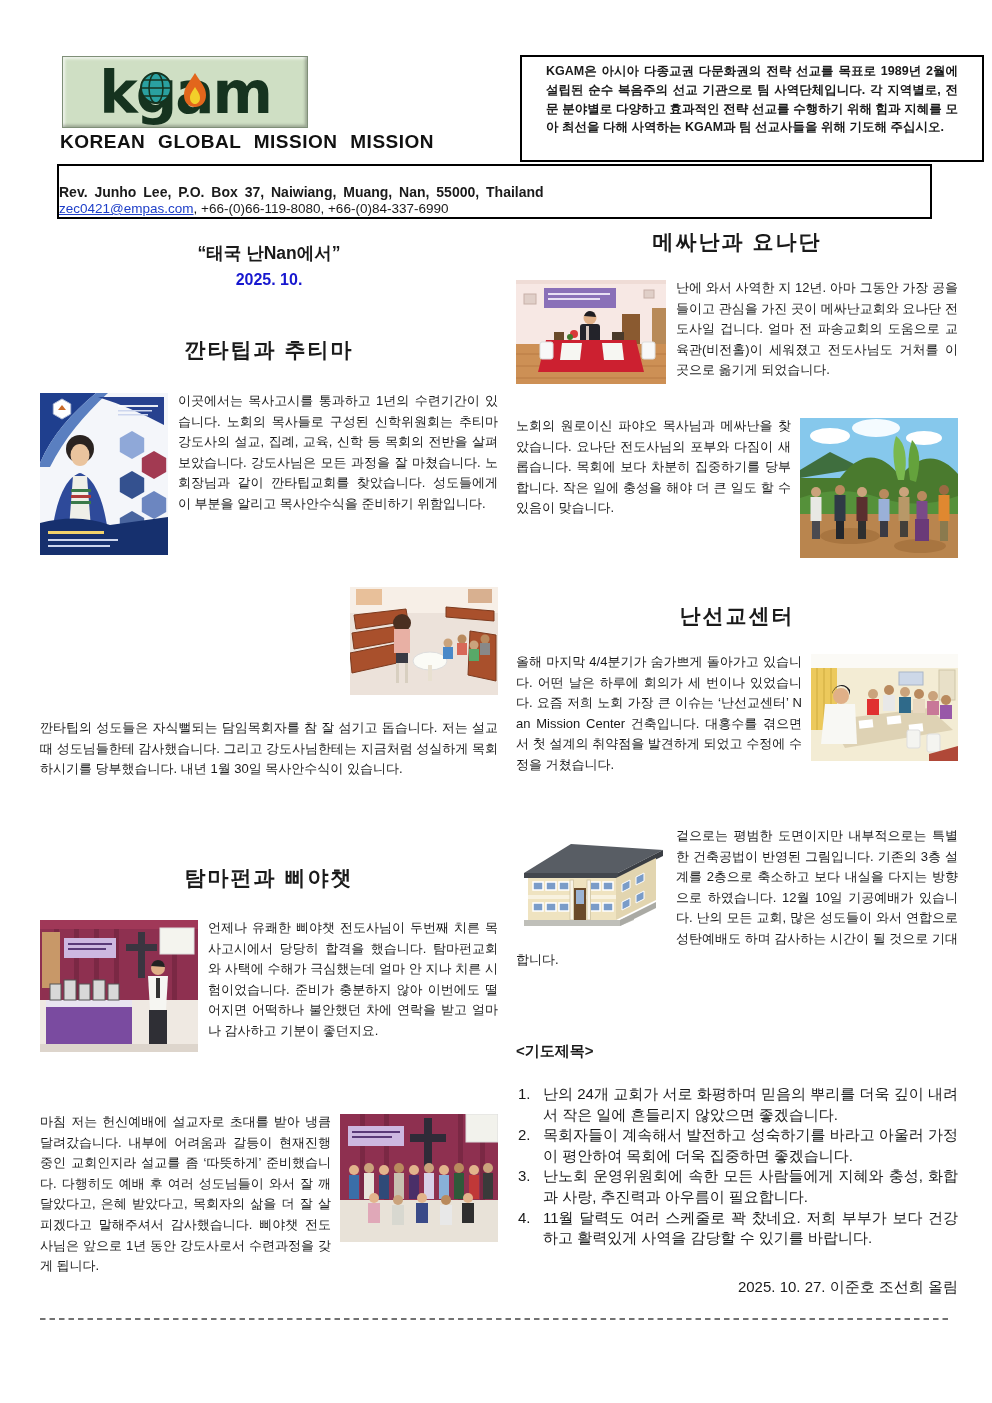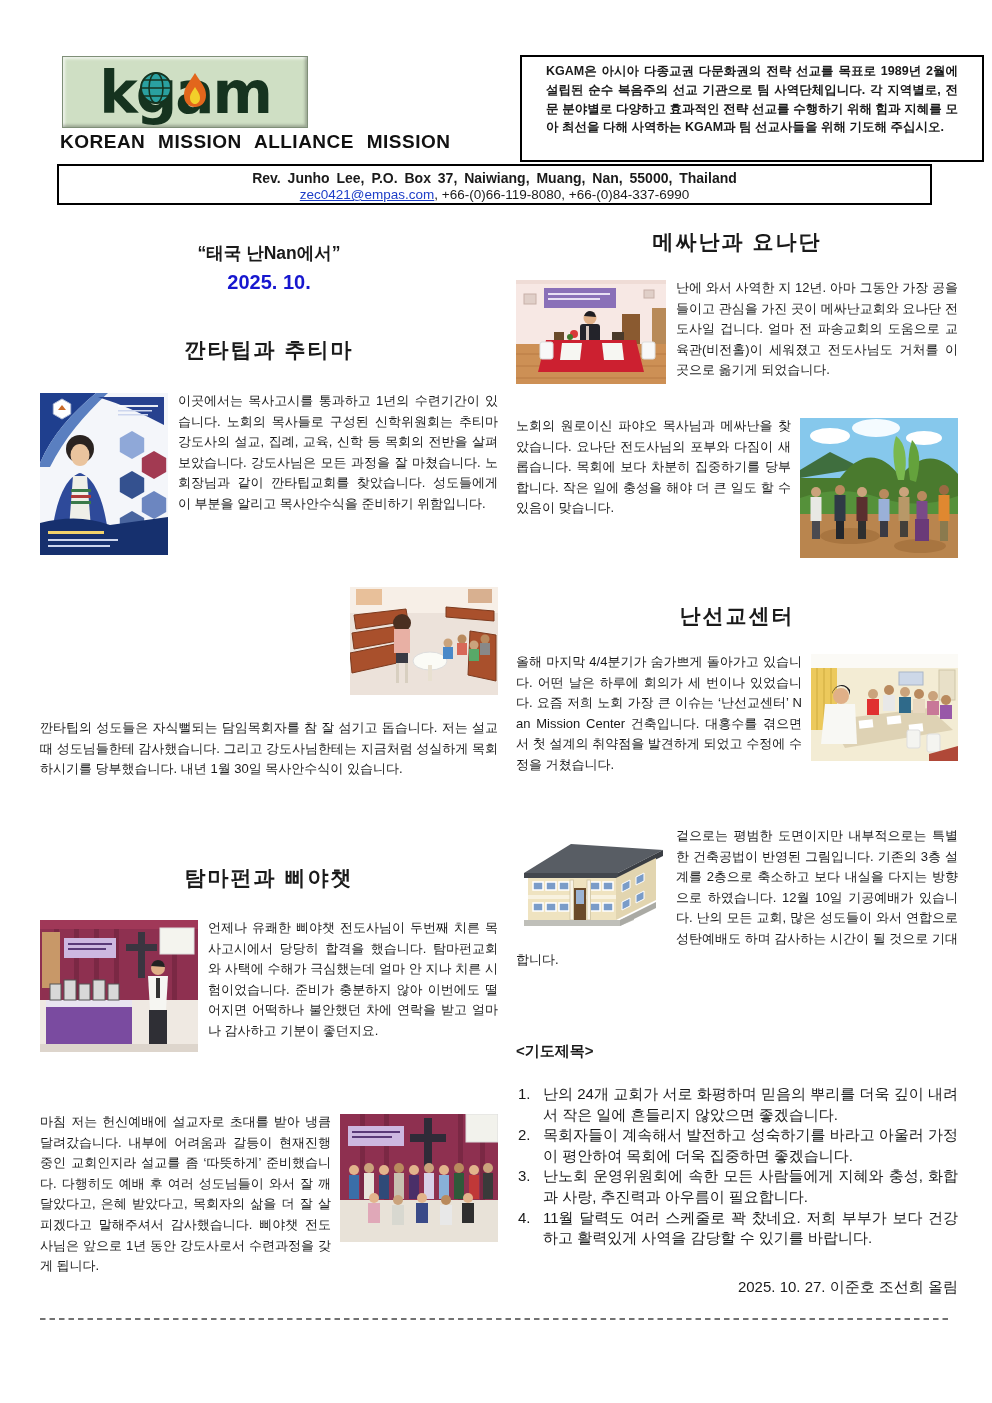--- a/index.html
+++ b/index.html
@@ -7,32 +7,32 @@
         font-family:"Liberation Sans","DejaVu Sans",sans-serif;color:#1a1a1a;}
   .abs{position:absolute;}
 
   
   .logo-box{left:62px;top:56px;width:244px;height:70px;background:#cfdfc4;border:1px solid #7f8f78;
             box-shadow:inset -2px -2px 3px rgba(0,0,0,.25), inset 2px 2px 3px rgba(255,255,255,.7);}
   .org-name{left:60px;top:131px;width:460px;font-size:19px;font-weight:bold;color:#111;
             letter-spacing:.5px;word-spacing:7px;}
   .about-box{left:520px;top:55px;width:412px;height:93px;border:2px solid #000;padding:5px 24px;
              font-size:12.5px;font-weight:bold;line-height:18.8px;text-align:justify;word-break:break-all;}
-  .contact-box{left:57px;top:164px;width:871px;height:33px;border:2px solid #000;text-align:center;
-               padding-top:4px;}
+  .contact-box{left:57px;top:164px;width:871px;height:33px;border:2px solid #000;
+               padding-top:18px;}
   .contact-l1{font-size:14px;font-weight:bold;word-spacing:3px;}
   .contact-l2{font-size:13.5px;margin-top:1px;}
   .email-link{color:#1d3ec8;text-decoration:underline;}
 
   
   .lcol{left:40px;width:458px;}
   .rcol{left:516px;width:442px;}
   .ctr{text-align:center;}
   .main-title{top:241px;font-size:17.5px;font-weight:bold;}
-  .date-line{top:271px;font-size:20px;font-weight:bold;color:#1717cf;}
+  .date-line{top:271px;font-size:16px;font-weight:bold;color:#1717cf;}
   .hand{font-weight:bold;font-size:21px;letter-spacing:2px;transform:skewX(-3deg);}
   .para{font-size:13px;line-height:20.6px;text-align:justify;word-break:break-all;}
   .ph{overflow:hidden;border:0;}
   .fl{float:left;margin:2px 10px 2px 0;}
   .fr{float:right;margin:2px 0 2px 9px;}
 
   
   .prayer-title{font-size:15px;font-weight:bold;}
   .pr-item{position:relative;padding-left:27px;font-size:15px;line-height:20.6px;
            text-align:justify;word-break:break-all;}
@@ -56,21 +56,21 @@
         <line x1="80" y1="23" x2="106" y2="23" stroke="#16331f" stroke-width="1.5"></line>
         <line x1="80" y1="39" x2="106" y2="39" stroke="#16331f" stroke-width="1.5"></line>
       </g>
       <g>
         <path d="M132 16 C138 26 143 30 143 38 C143 46 138 50 132 50 C126 50 121 46 121 38 C121 30 126 26 132 16 Z" fill="#e2661c"></path>
         <path d="M132 30 C135 35 137 37 137 41 C137 45 134 47 132 47 C130 47 127 45 127 41 C127 37 129 35 132 30 Z" fill="#f2cf2a"></path>
       </g>
     </svg>
   </div>
 
-  <div class="abs org-name">KOREAN MISSION ALLIANCE MISSION</div>
+  <div class="abs org-name">KOREAN GLOBAL MISSION MISSION</div>
 
   <div class="abs about-box">
     <span>KGAM</span><span>은 아시아 다종교권 다문화권의 전략 선교를 목표로 1989년 2월에 설립된 순수 복음주의 선교 기관으로 팀 사역단체입니다.  각 지역별로, 전문 분야별로 다양하고 효과적인 전략 선교를 수행하기 위해 힘과 지혜를 모아 최선을 다해 사역하는 </span><span>KGAM</span><span>과 팀 선교사들을 위해 기도해 주십시오.</span>
   </div>
 
   <div class="abs contact-box">
     <div class="contact-l1">Rev. Junho Lee, P.O. Box 37, Naiwiang, Muang, Nan, 55000, Thailand</div>
     <div class="contact-l2"><a class="email-link" href="#">zec0421@empas.com</a><span>,  +66-(0)66-119-8080,  +66-(0)84-337-6990</span></div>
   </div>
 

